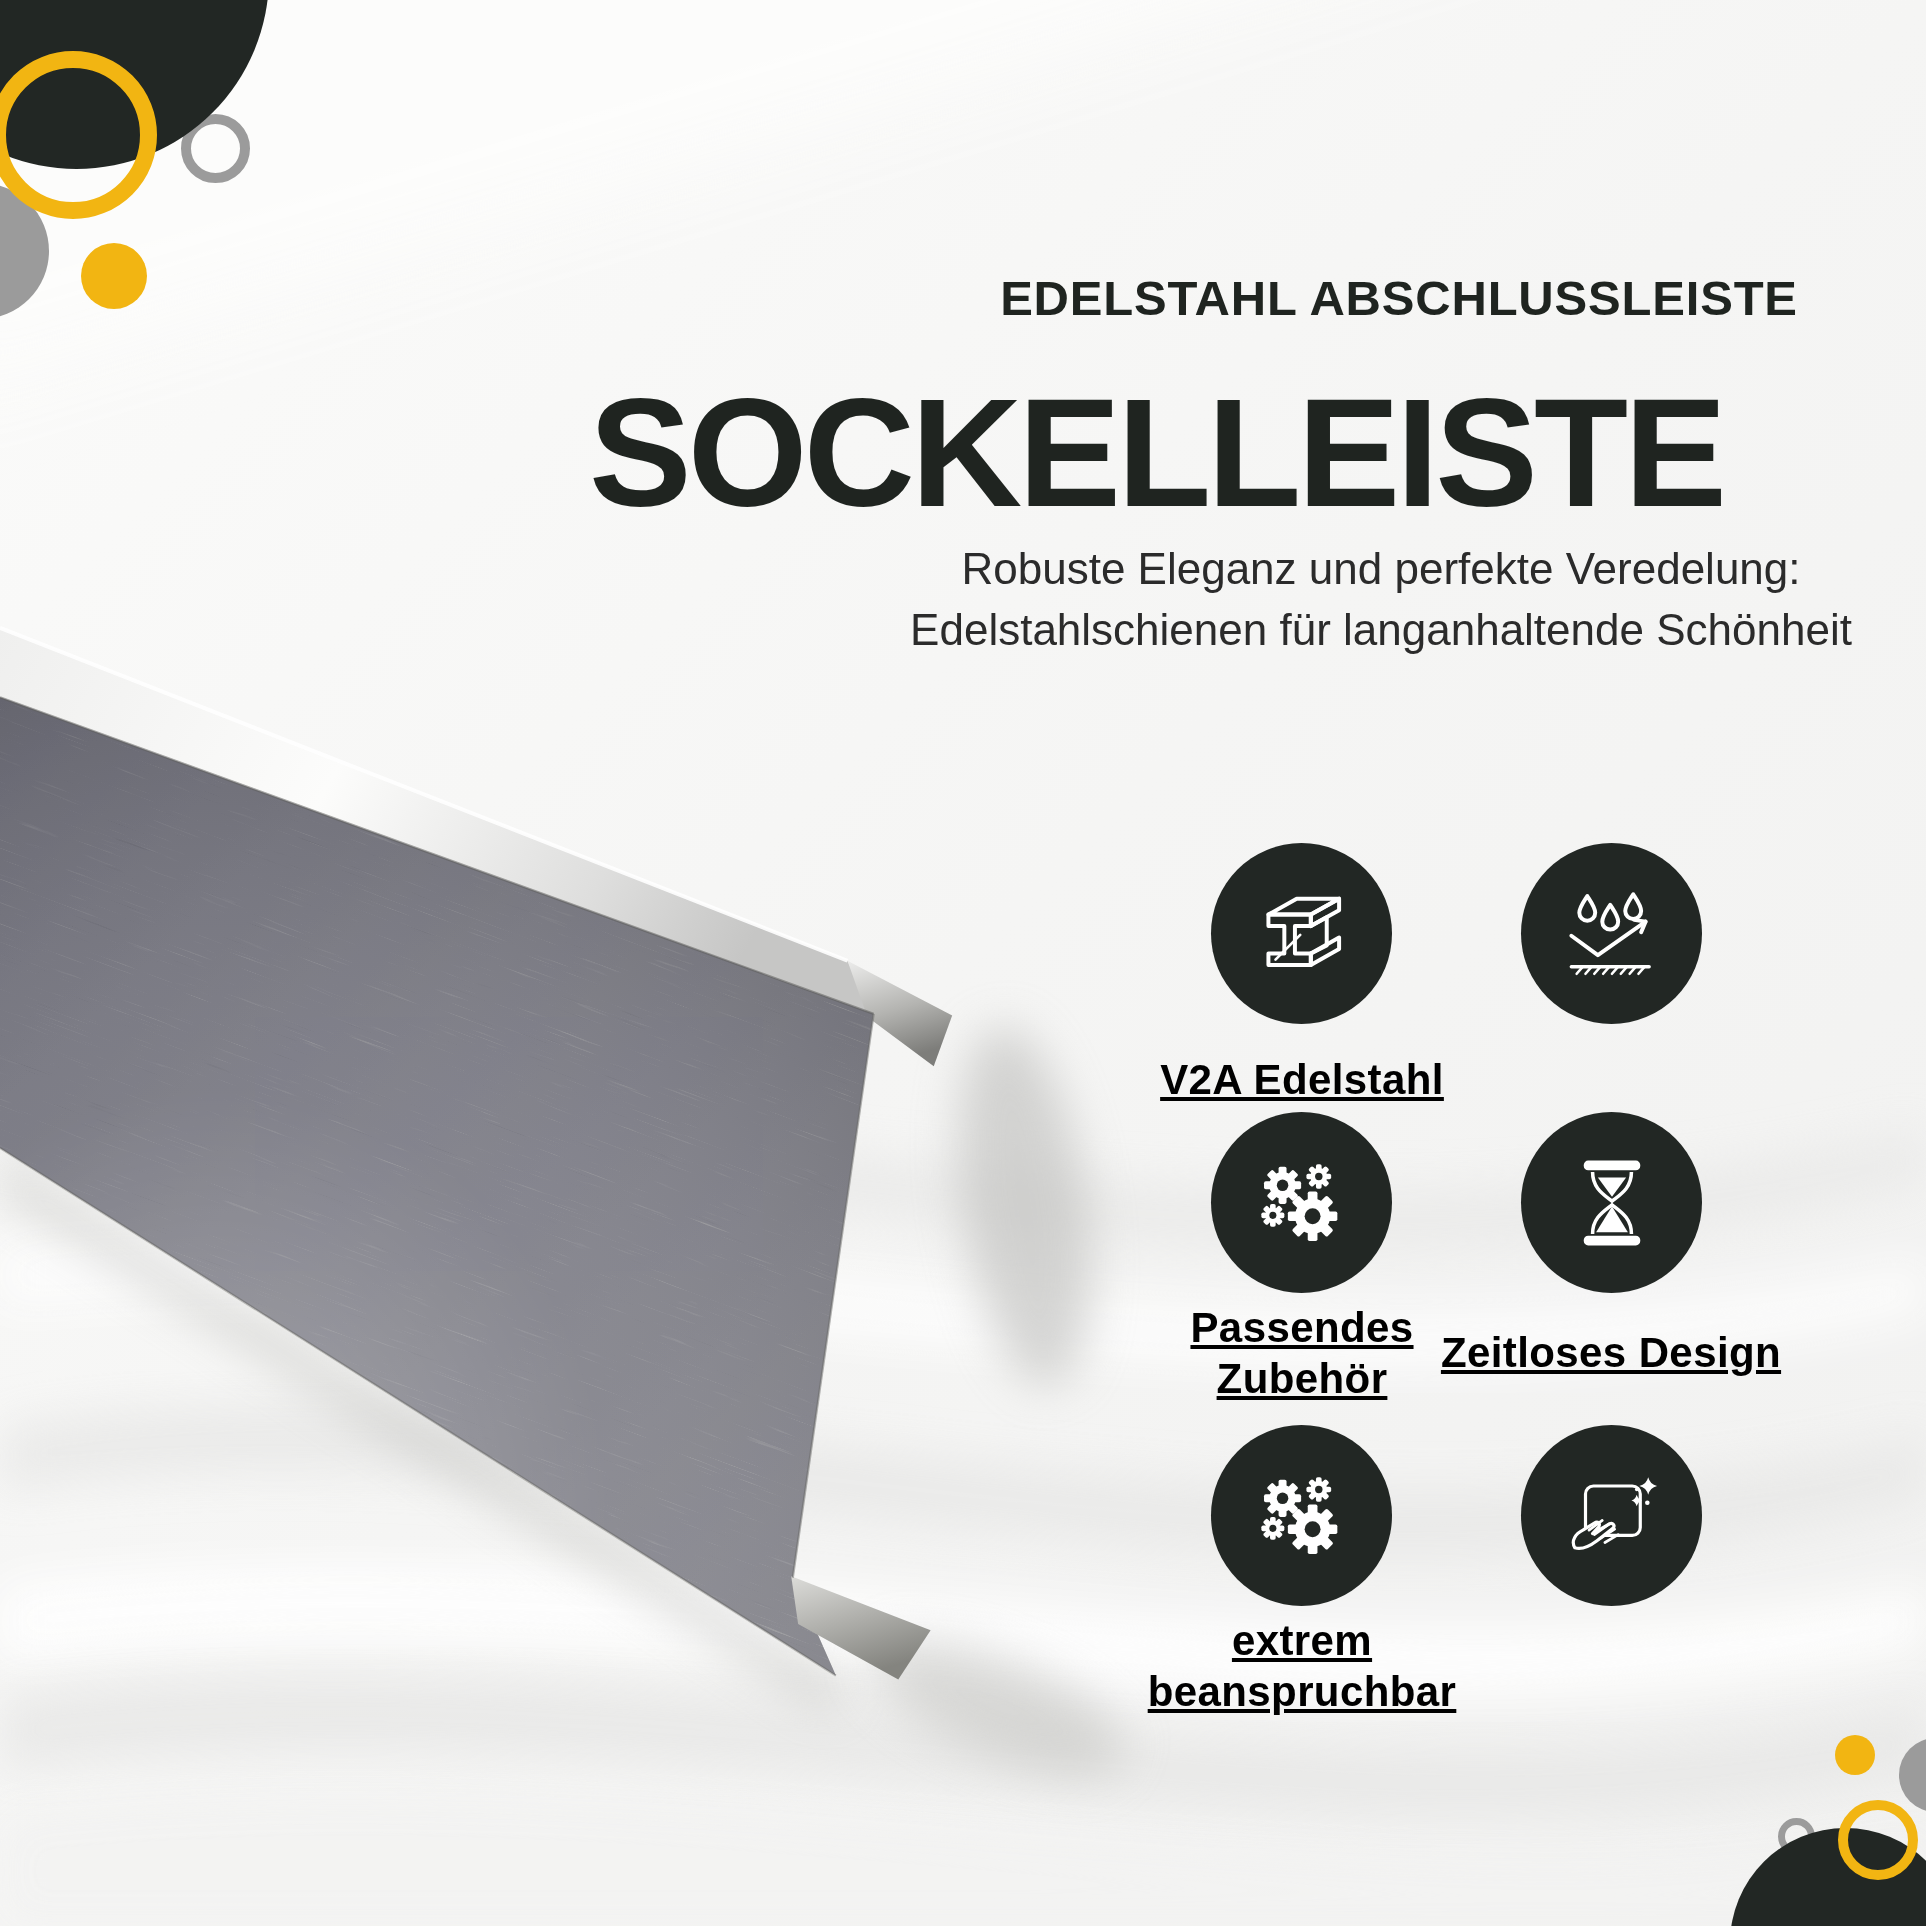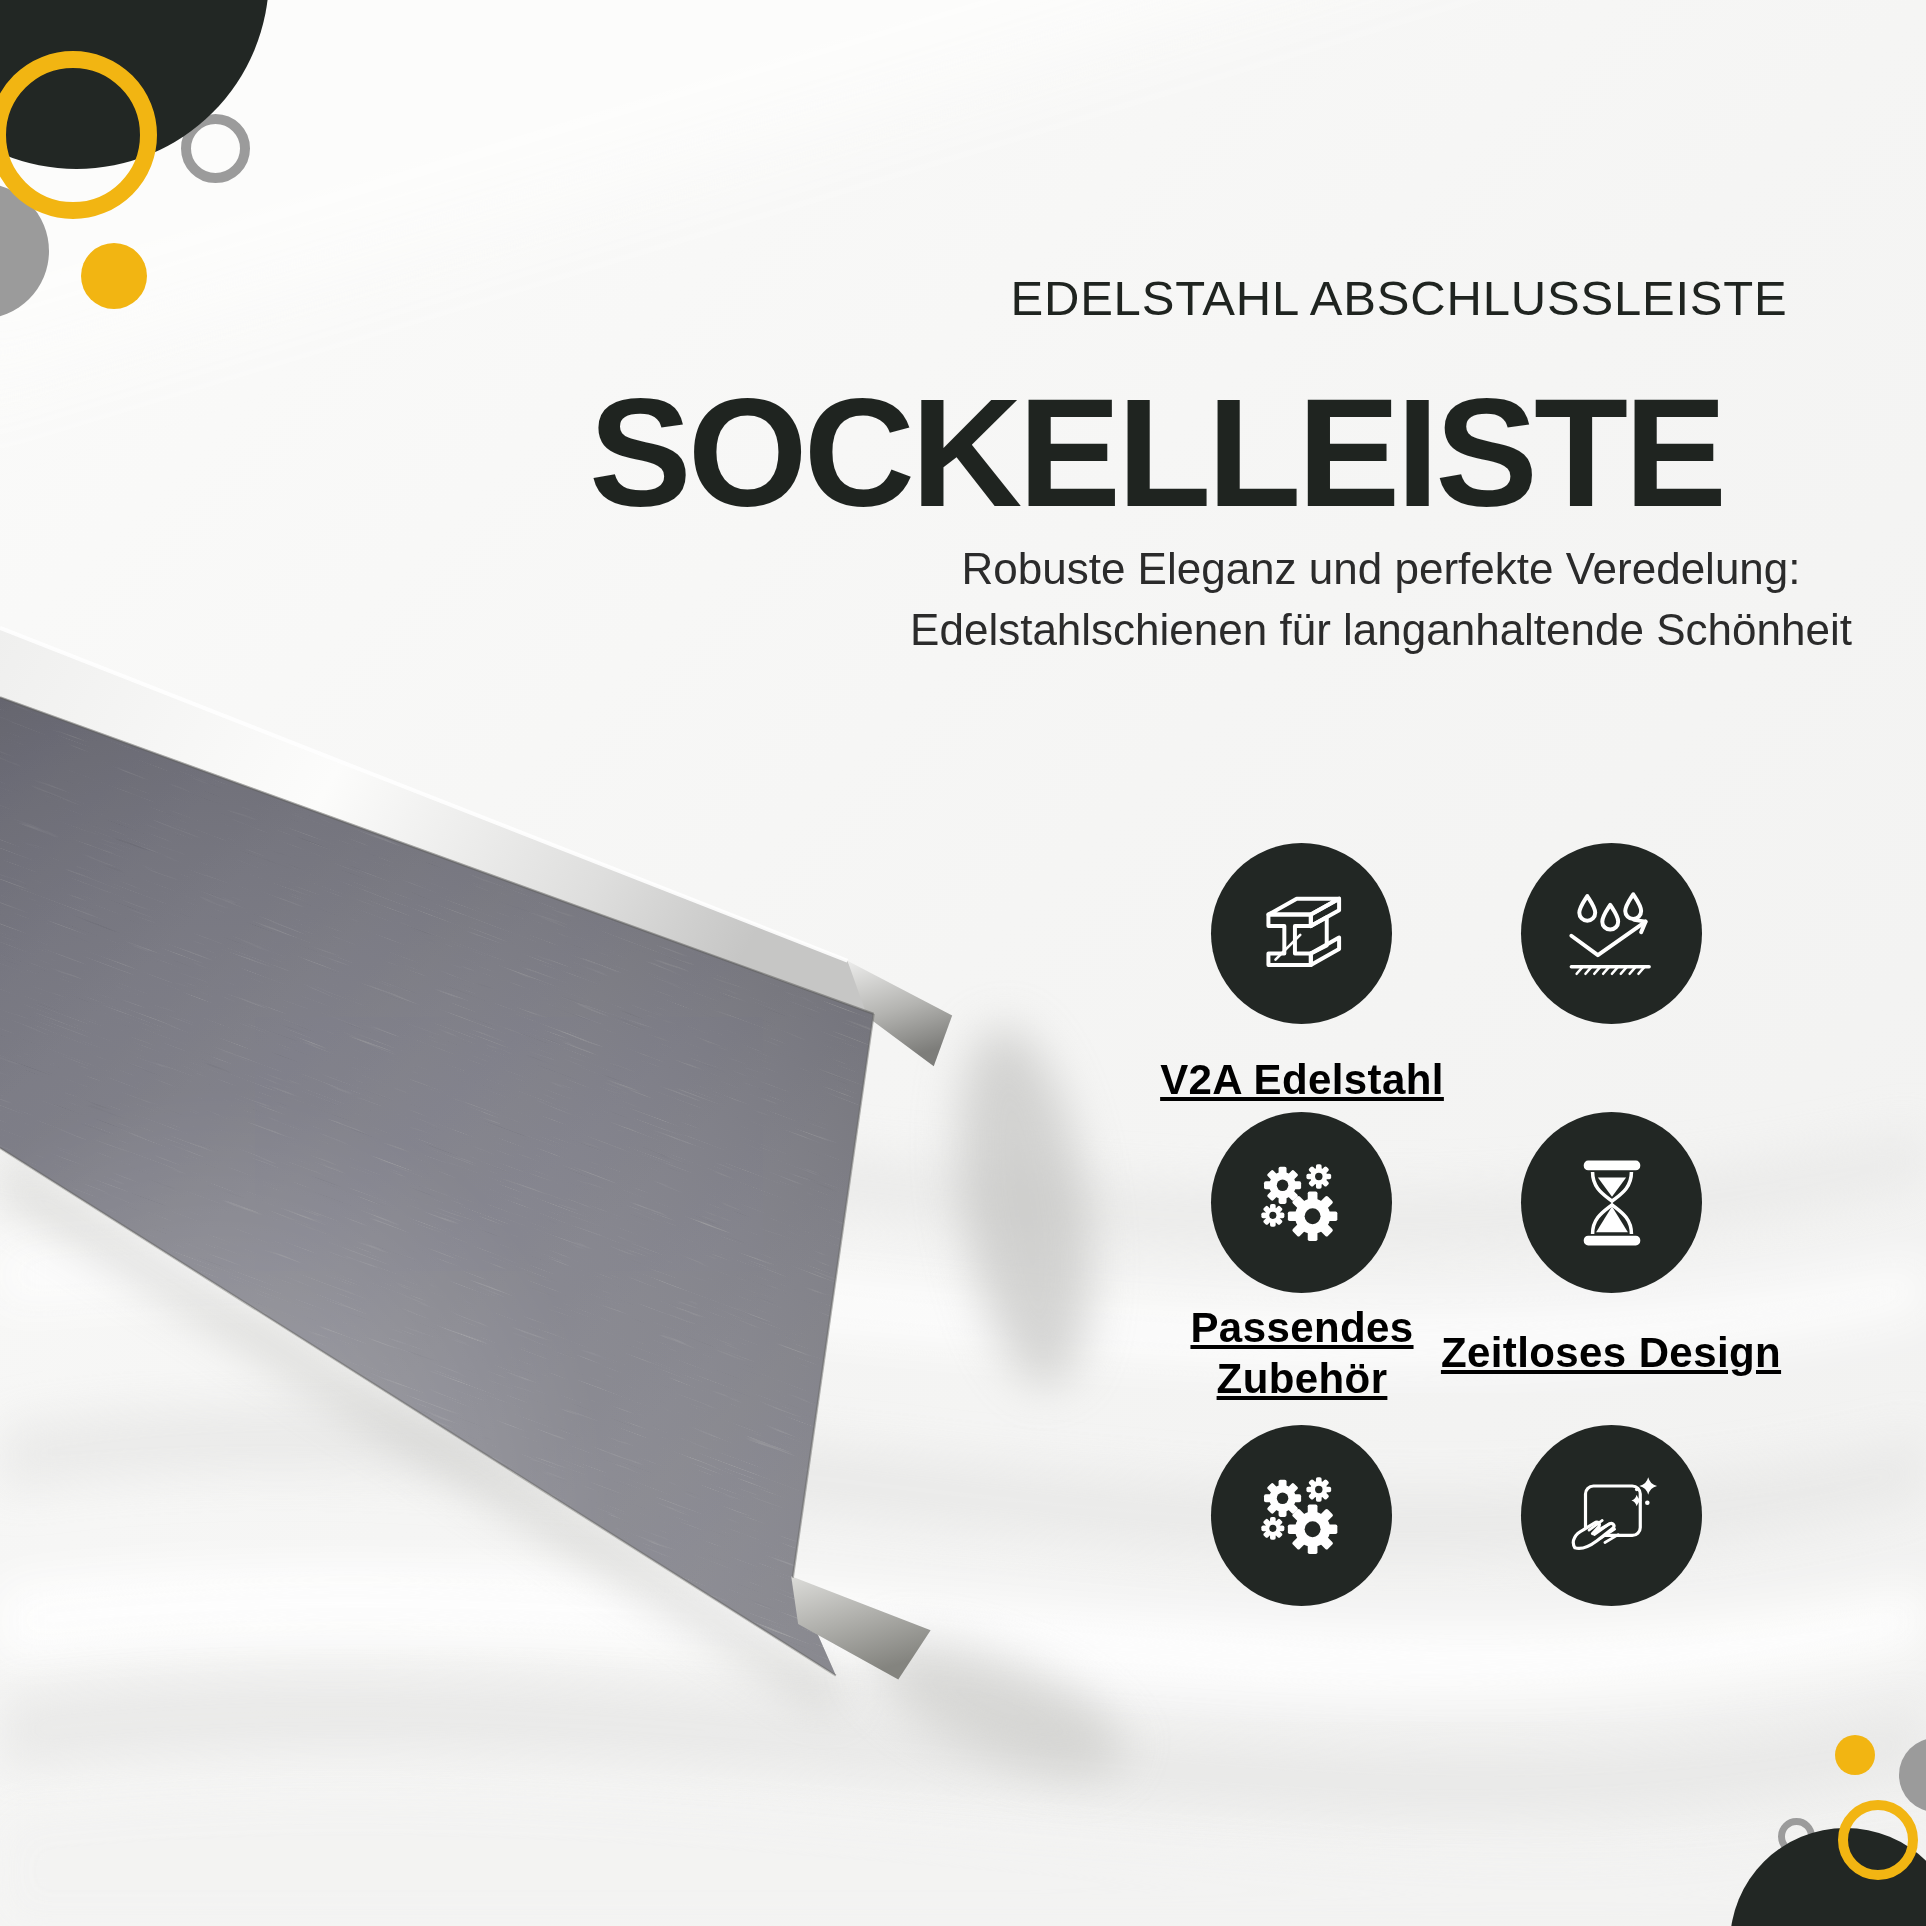--- a/index.html
+++ b/index.html
@@ -12,21 +12,21 @@
   *{margin:0;padding:0;box-sizing:border-box;}
   html,body{width:1926px;height:1926px;}
   body{font-family:"Liberation Sans", sans-serif;background:#fff;}
   #canvas{position:relative;width:1926px;height:1926px;overflow:hidden;background:var(--bg);}
   svg{display:block;}
   .abs{position:absolute;}
 
   
   .kicker{
     position:absolute;top:270px;left:1399px;transform:translateX(-50%);
-    font-size:49px;font-weight:400;letter-spacing:0.8px;color:var(--text-dark);
+    font-size:49px;font-weight:700;letter-spacing:0.8px;color:var(--text-dark);
     white-space:nowrap;z-index:6;
   }
   .title{
     position:absolute;top:365px;left:1156px;transform:translateX(-50%);
     font-size:154px;font-weight:800;letter-spacing:-3.9px;color:var(--text-dark);
     white-space:nowrap;z-index:6;
   }
   .subtitle{
     position:absolute;top:539px;left:1381px;transform:translateX(-50%);
     font-size:44px;font-weight:400;line-height:1.38;color:#2B2B2B;
@@ -278,20 +278,22 @@
           <rect x="-5.5" y="-28" width="11" height="56" rx="2" transform="rotate(135)"></rect>
           <circle r="20"></circle>
         </g>
       </g>
       <circle cx="38" cy="40" r="6.5" fill="var(--circle-dark)"></circle>
       <circle cx="79" cy="30" r="4.2" fill="var(--circle-dark)"></circle>
       <circle cx="27" cy="74" r="4" fill="var(--circle-dark)"></circle>
       <circle cx="72" cy="75" r="9" fill="var(--circle-dark)"></circle>
     </svg>
   </div>
+  <div class="feature-label lc1 lr3">extrem
+beanspruchbar</div>
 
   <div class="feature-circle c2 r3">
     <svg viewBox="0 0 120 120" fill="none" stroke="#fff" stroke-width="3.6" stroke-linejoin="round" stroke-linecap="round">
       <rect x="30" y="26" width="62" height="56" rx="9"></rect>
       <path d="M18 96 C13 88 19 80 27 76 L40 68 C44 65.5 47.5 69 44.5 72.8 L38 80 L57 69 C61 66.8 64 71 61 74 L43 88 C35 94 26 98.5 18 96 Z" fill="var(--circle-dark)"></path>
       <path d="M34 76 l15 -11 M40 81 l17 -12 M46 86 l17 -11 M52 90 l15 -9" stroke-width="3"></path>
       <path d="M101 16 Q103 24 111 26 Q103 28 101 36 Q99 28 91 26 Q99 24 101 16 Z" fill="#fff" stroke="none"></path>
       <path d="M88 36 Q89.5 41 94 42.5 Q89.5 44 88 49 Q86.5 44 82 42.5 Q86.5 41 88 36 Z" fill="#fff" stroke="none"></path>
       <circle cx="100" cy="45" r="2.6" fill="#fff" stroke="none"></circle>
       <circle cx="88" cy="30" r="2" fill="#fff" stroke="none"></circle>

